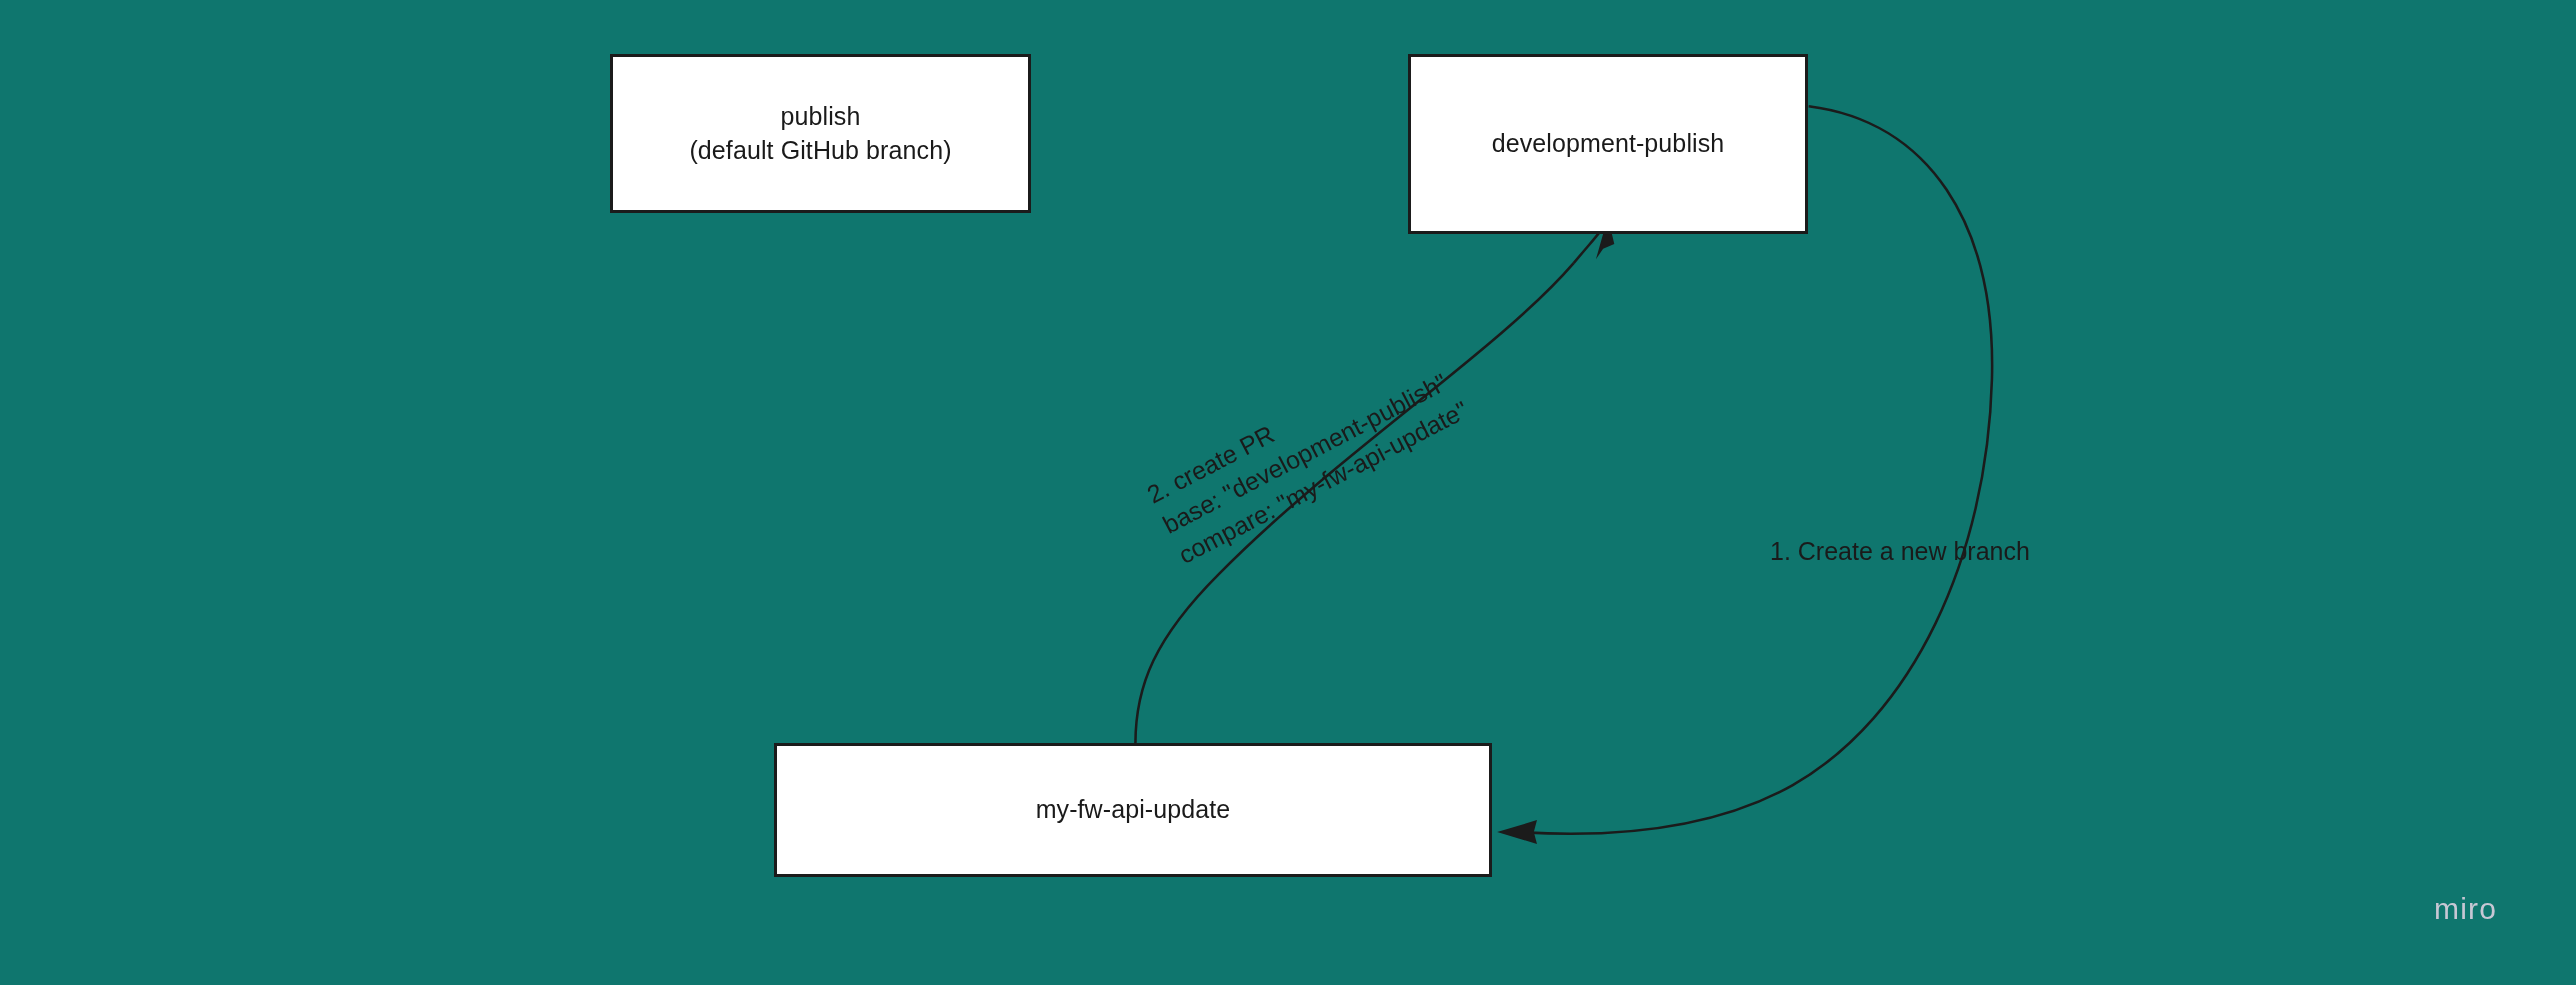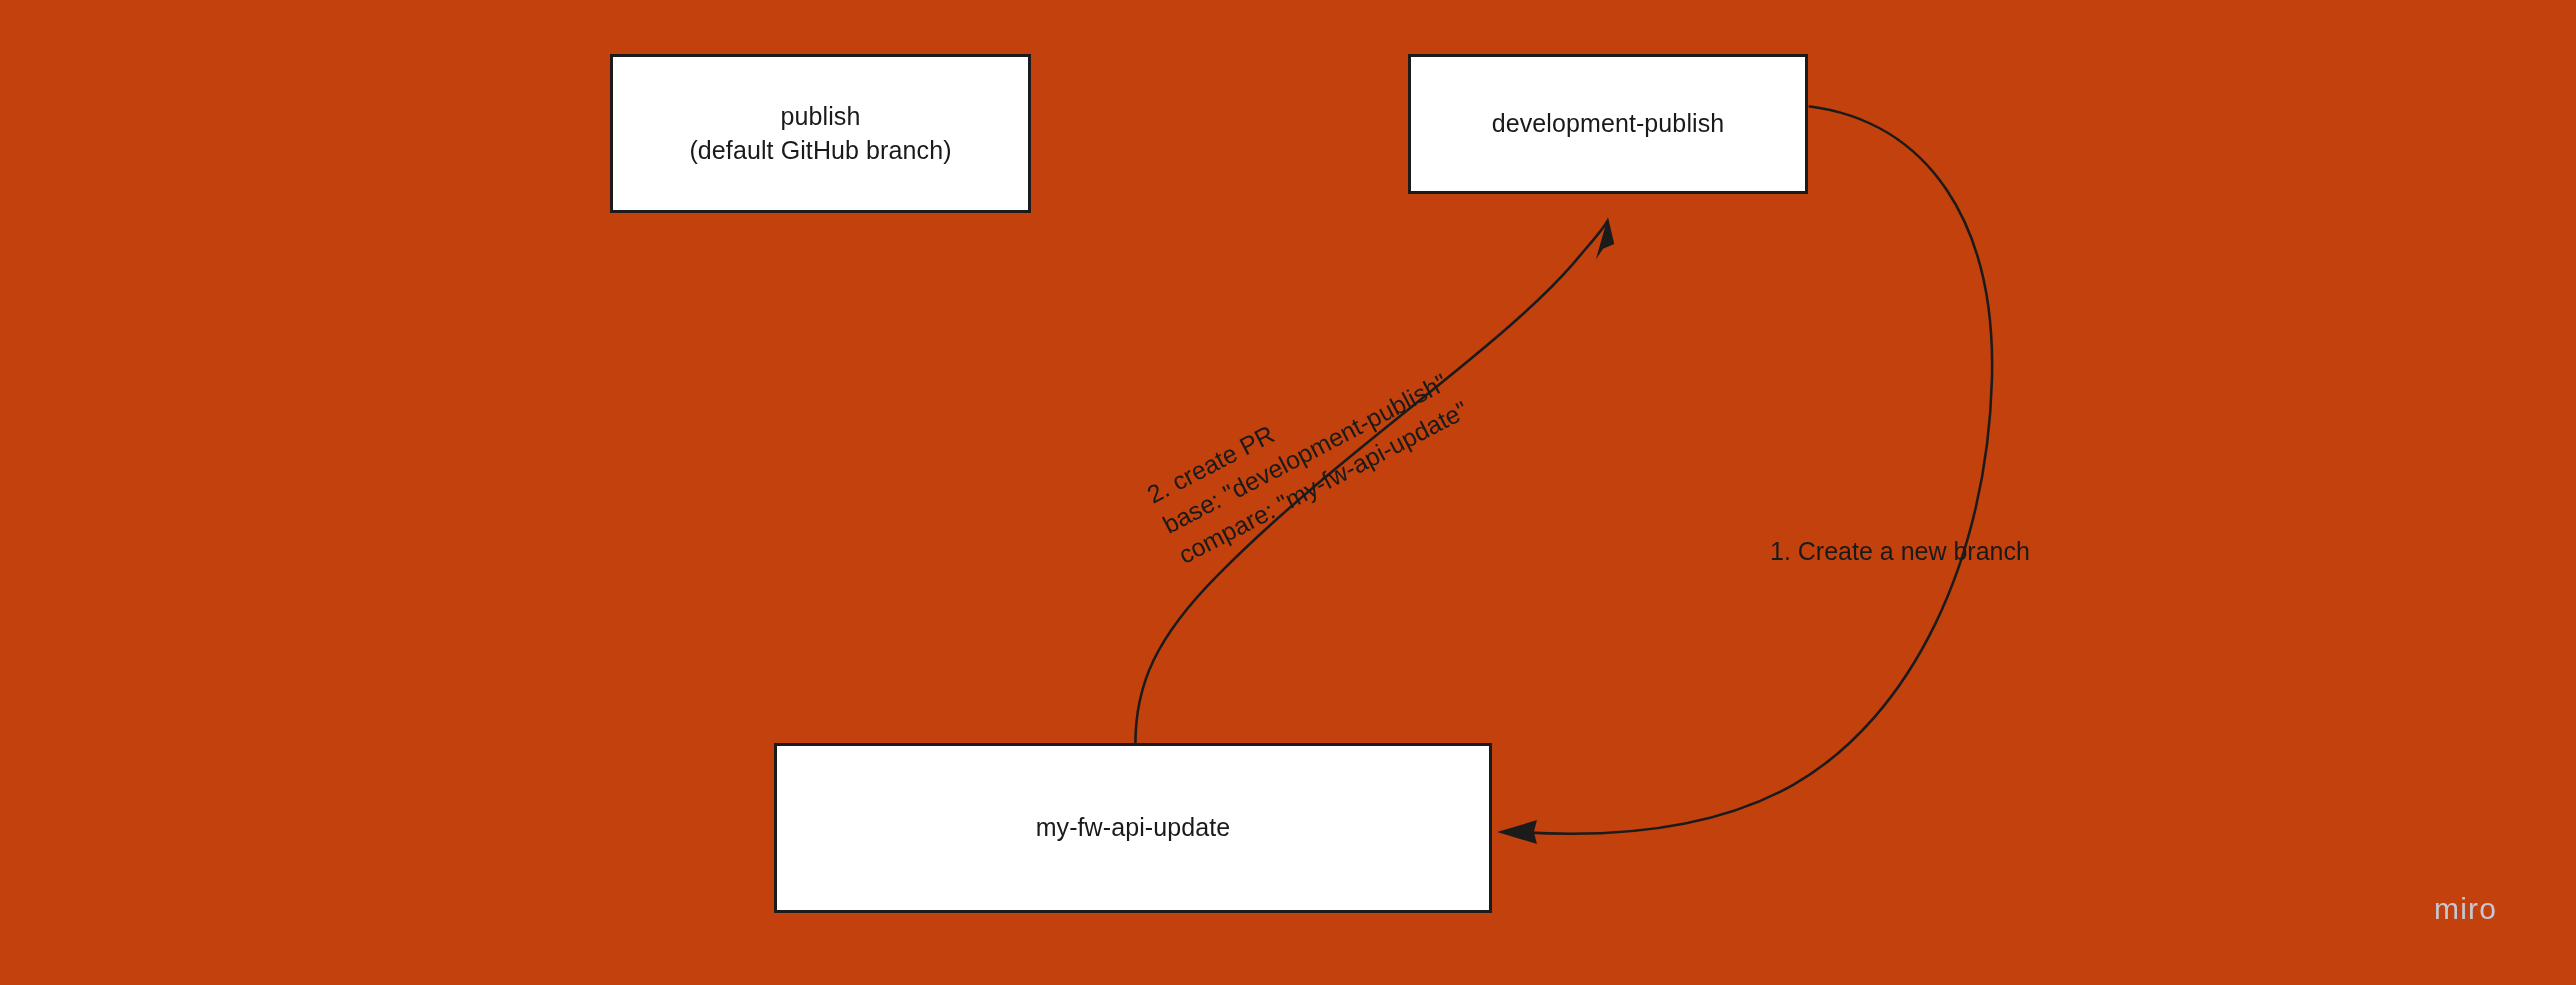--- a/index.html
+++ b/index.html
@@ -4,21 +4,21 @@
 <style>
   html, body {
     margin: 0;
     padding: 0;
     background: #ffffff;
   }
   #board {
     position: relative;
     width: 2576px;
     height: 986px;
-    background: #c2410c;
+    background: #0f766e;
     overflow: hidden;
     font-family: "Liberation Sans", sans-serif;
   }
   #edges {
     position: absolute;
     left: 0;
     top: 0;
     width: 2576px;
     height: 986px;
     pointer-events: none;
@@ -43,27 +43,27 @@
   #node-publish {
     left: 610px;
     top: 54px;
     width: 421px;
     height: 159px;
   }
   #node-development-publish {
     left: 1408px;
     top: 54px;
     width: 400px;
-    height: 140px;
+    height: 180px;
   }
   #node-my-fw-api-update {
     left: 774px;
     top: 743px;
     width: 718px;
-    height: 170px;
+    height: 134px;
   }
   .edge-label {
     position: absolute;
     color: #1a1a1a;
     font-size: 25px;
     line-height: 1.36;
     white-space: pre-line;
   }
   #edge-label-create-branch {
     left: 1770px;

